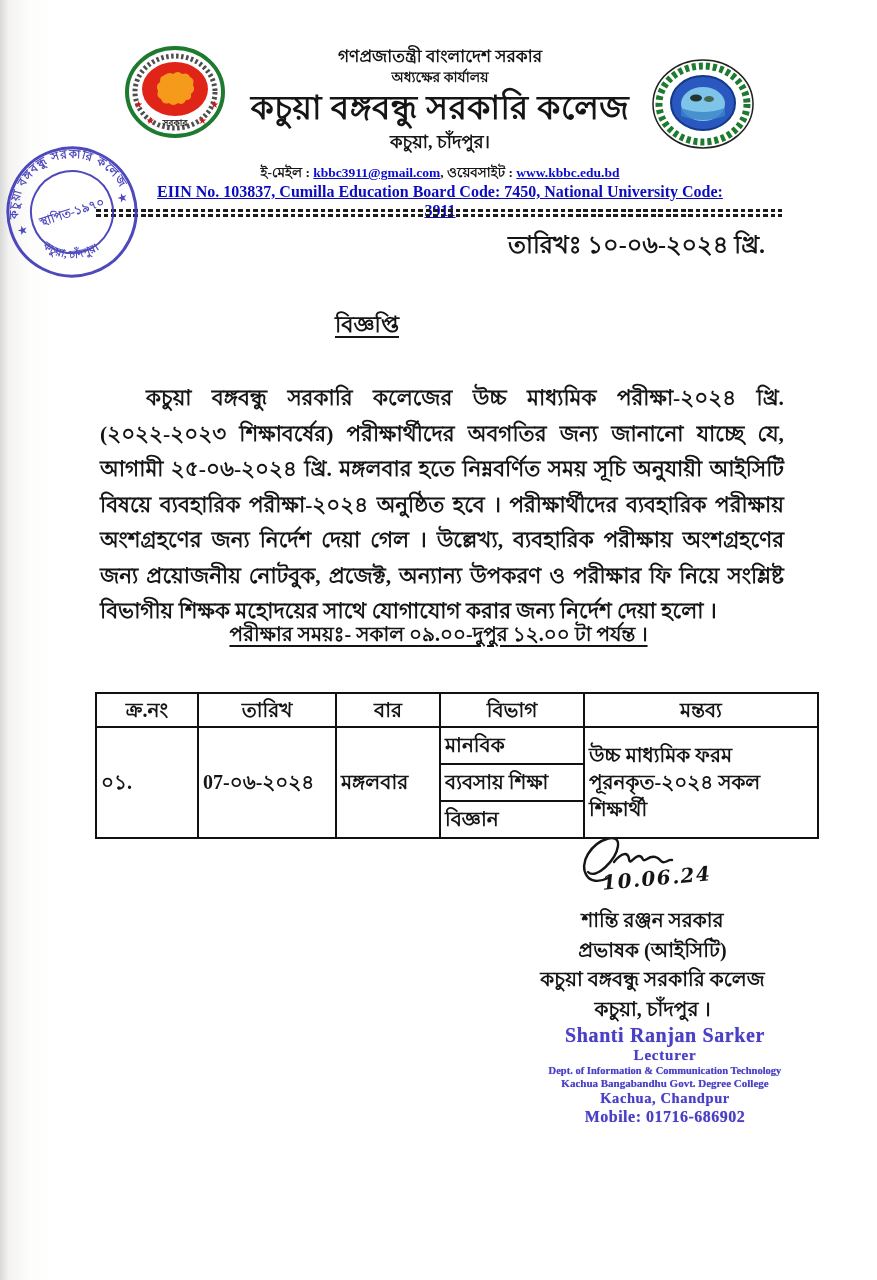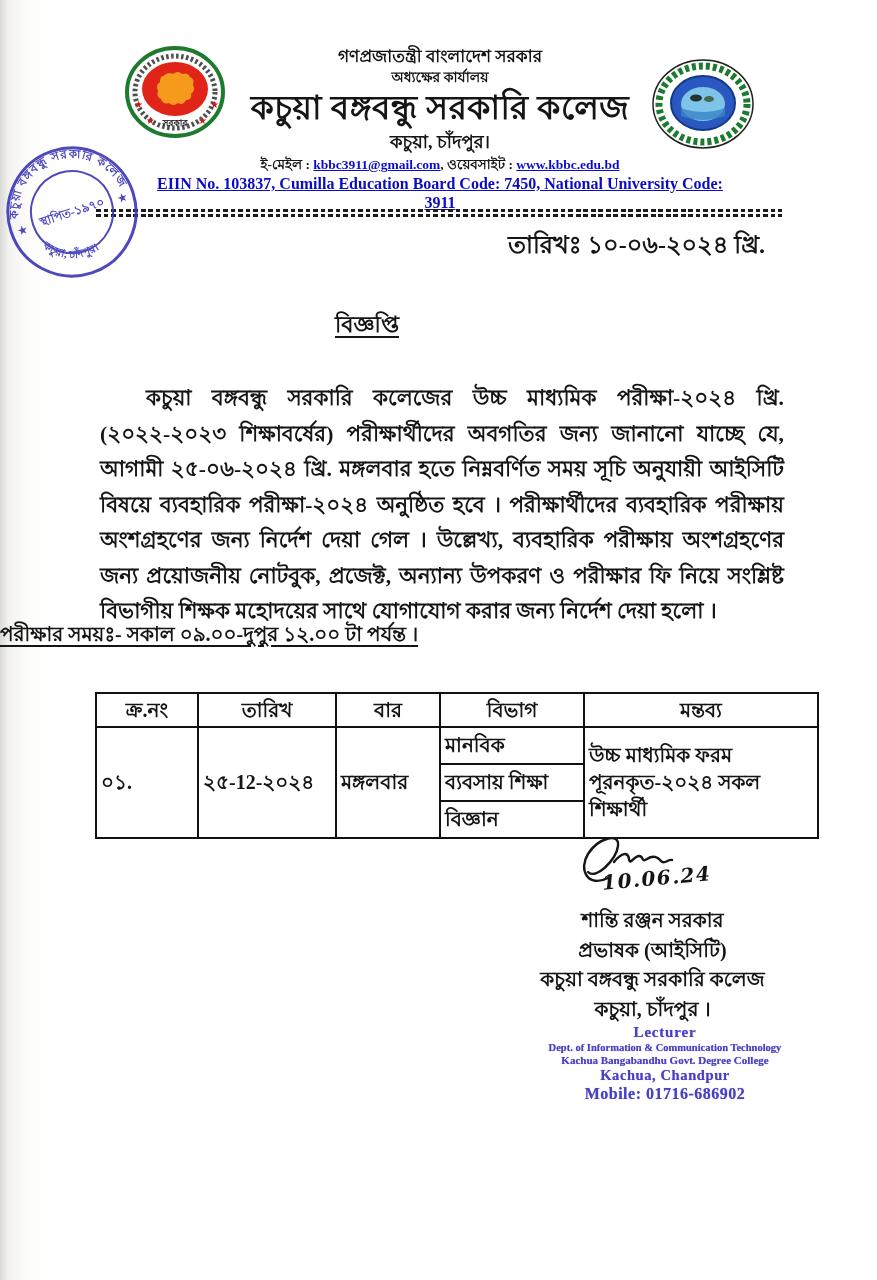--- a/index.html
+++ b/index.html
@@ -16,21 +16,21 @@
   }
   .abs{position:absolute;}
 
   
   .header-block{left:140px;top:46px;width:600px;text-align:center;}
   .govt-line{font-size:17px;font-weight:bold;line-height:22px;}
   .office-line{font-size:14px;font-weight:bold;line-height:19px;text-align:center;}
   .college-name{font-size:33px;font-weight:bold;line-height:42px;letter-spacing:0.5px;}
   .college-address{font-size:18px;font-weight:bold;line-height:26px;}
   .contact-line{font-size:13px;font-weight:bold;line-height:19px;}
-  .email-line{font-size:13.5px;font-weight:bold;line-height:19px;}
+  .email-line{font-size:13.5px;font-weight:bold;line-height:19px;margin-top:8px;}
   .email-line a{color:#0b0bd0;text-decoration:underline;}
   .eiin-line{font-size:16px;font-weight:bold;line-height:19px;color:#0b0bc0;text-decoration:underline;}
 
   
   .separator{left:96px;top:209px;width:686px;height:9px;}
   .separator .bar{
     height:2.6px;width:100%;
     background:repeating-linear-gradient(90deg,#1c1c1c 0 4.5px,transparent 4.5px 7.5px);
   }
   .separator .bar + .bar{margin-top:2.6px;}
@@ -45,21 +45,21 @@
   .round-stamp{left:2px;top:142px;width:140px;height:140px;transform:rotate(-18deg);opacity:0.92;}
 
   
   .notice-title{left:0;top:307px;width:734px;text-align:center;font-size:22px;font-weight:bold;}
   .notice-title span{text-decoration:underline;text-underline-offset:4px;}
   .notice-body{
     left:100px;top:381px;width:684px;
     font-size:21.5px;line-height:35.5px;font-weight:600;
     text-align:justify;text-indent:46px;
   }
-  .time-line{left:0;top:619px;width:877px;text-align:left;font-size:20px;font-weight:bold;}
+  .time-line{left:0;top:619px;width:877px;text-align:center;font-size:20px;font-weight:bold;}
   .time-line span{text-decoration:underline;text-underline-offset:4px;}
 
   
   .sched{left:95px;top:692px;}
   .sched table{border-collapse:collapse;table-layout:fixed;}
   .sched td,.sched th{
     border:2.2px solid #111;
     font-size:20px;font-weight:600;
     vertical-align:middle;
     padding:1px 4px;line-height:27px;
@@ -170,21 +170,21 @@
       <tbody>
           <tr>
         <th class="c1">ক্র.নং</th>
         <th class="c2">তারিখ</th>
         <th class="c3">বার</th>
         <th class="c4">বিভাগ</th>
         <th class="c5">মন্তব্য</th>
       </tr>
       <tr>
         <td class="sub" rowspan="3">০১.</td>
-        <td class="sub" rowspan="3">২৫-12-২০২৪</td>
+        <td class="sub" rowspan="3">07-০৬-২০২৪</td>
         <td class="sub" rowspan="3">মঙ্গলবার</td>
         <td class="sub">মানবিক</td>
         <td class="sub" rowspan="3">উচ্চ মাধ্যমিক ফরম পূরনকৃত-২০২৪ সকল শিক্ষার্থী</td>
       </tr>
       <tr>
         <td class="sub">ব্যবসায় শিক্ষা</td>
       </tr>
       <tr>
         <td class="sub">বিজ্ঞান</td>
       </tr>
@@ -200,20 +200,21 @@
   <div class="abs sig-date">10.06.24</div>
 
   <div class="abs sign-block">
     <div>শান্তি রঞ্জন সরকার</div>
     <div>প্রভাষক (আইসিটি)</div>
     <div>কচুয়া বঙ্গবন্ধু সরকারি কলেজ</div>
     <div>কচুয়া, চাঁদপুর ।</div>
   </div>
 
   <div class="abs office-stamp">
+    <div class="st-name">Shanti Ranjan Sarker</div>
     <div class="st-desig">Lecturer</div>
     <div class="st-dept">Dept. of Information &amp; Communication Technology</div>
     <div class="st-college">Kachua Bangabandhu Govt. Degree College</div>
     <div class="st-addr">Kachua, Chandpur</div>
     <div class="st-mobile">Mobile: 01716-686902</div>
   </div>
 
 </div>
 
 </body></html>

